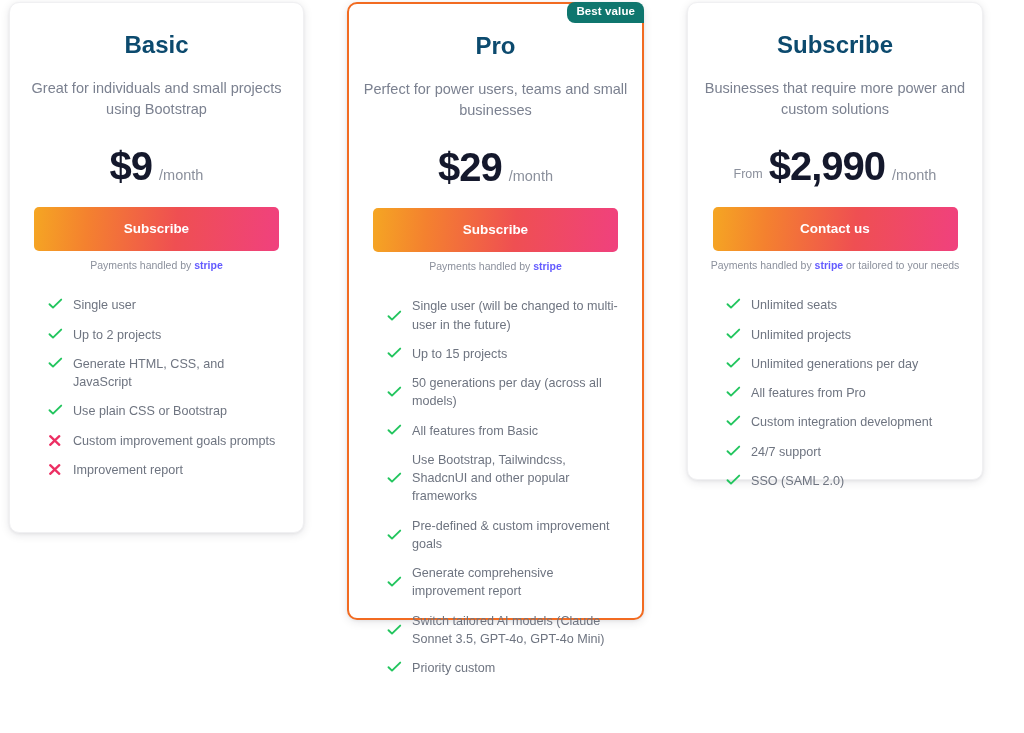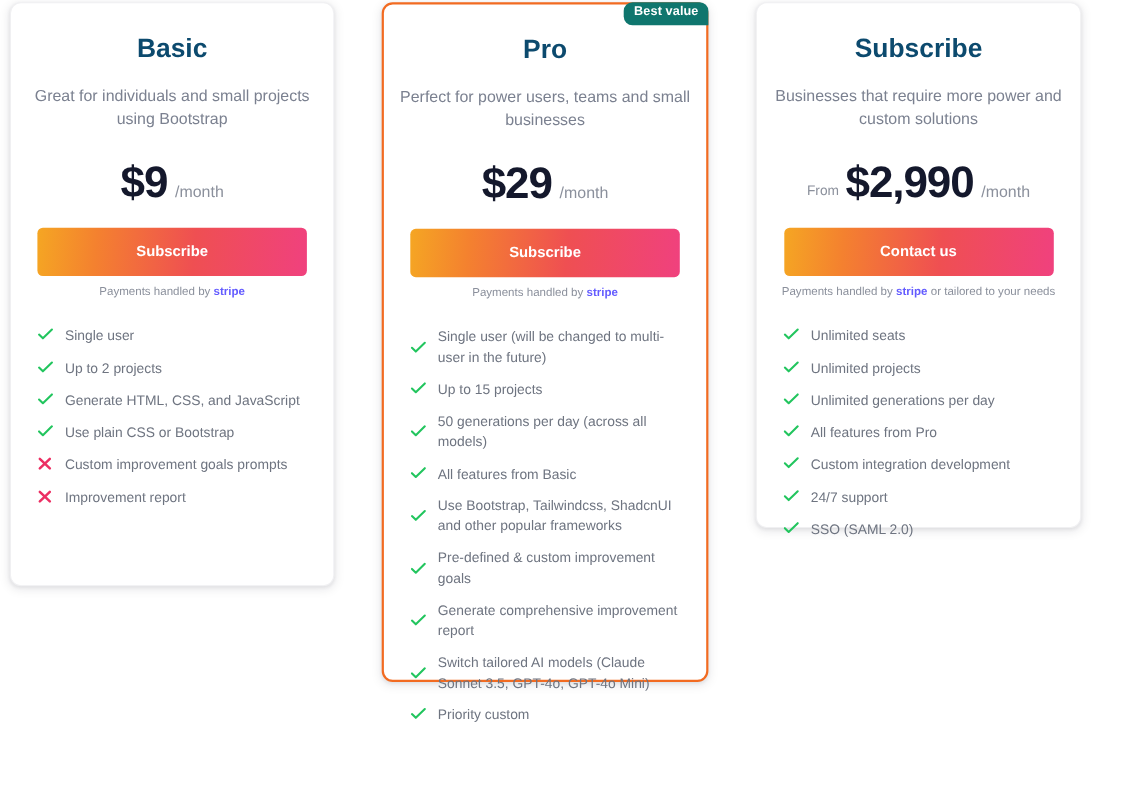--- a/index.html
+++ b/index.html
@@ -144,21 +144,21 @@
   }
   .stripe-link {
     color: #635bff;
     font-weight: bold;
     text-decoration: none;
   }
 
   
   .feature-list {
     list-style: none;
-    margin: 24px 0 0 0;
+    margin: 24px 0 0 14px;
     padding: 0 18px 0 24px;
   }
   .feature-item {
     display: flex;
     align-items: flex-start;
     margin-bottom: 11px;
   }
   .feature-icon {
     flex: 0 0 auto;
     width: 15px;

